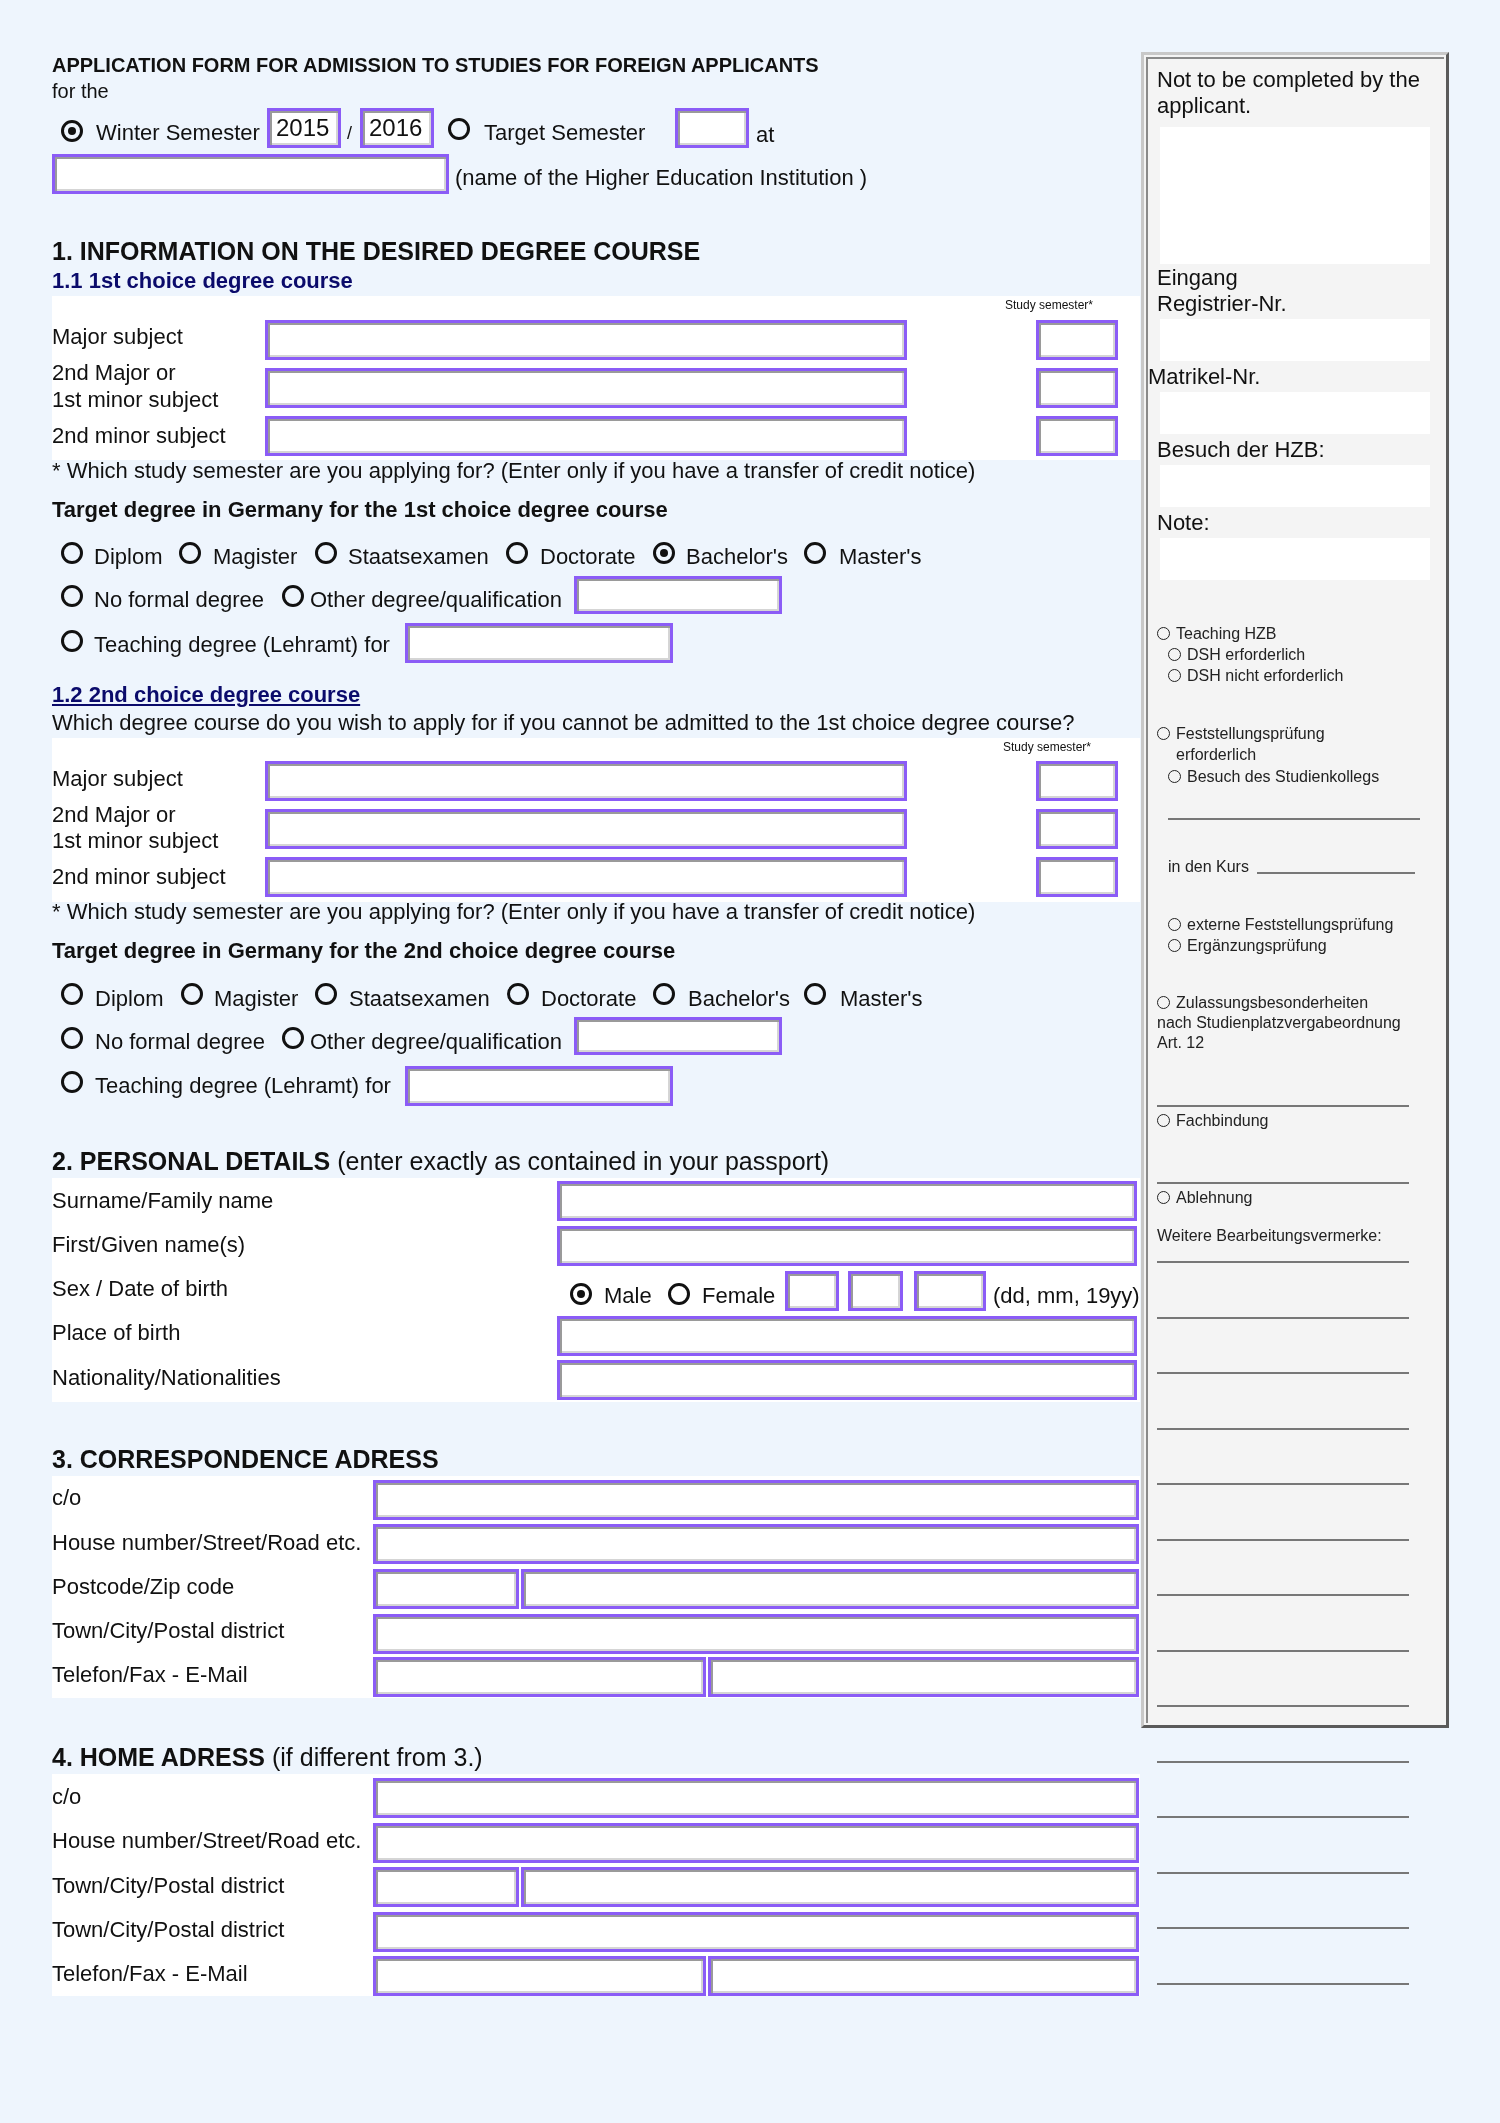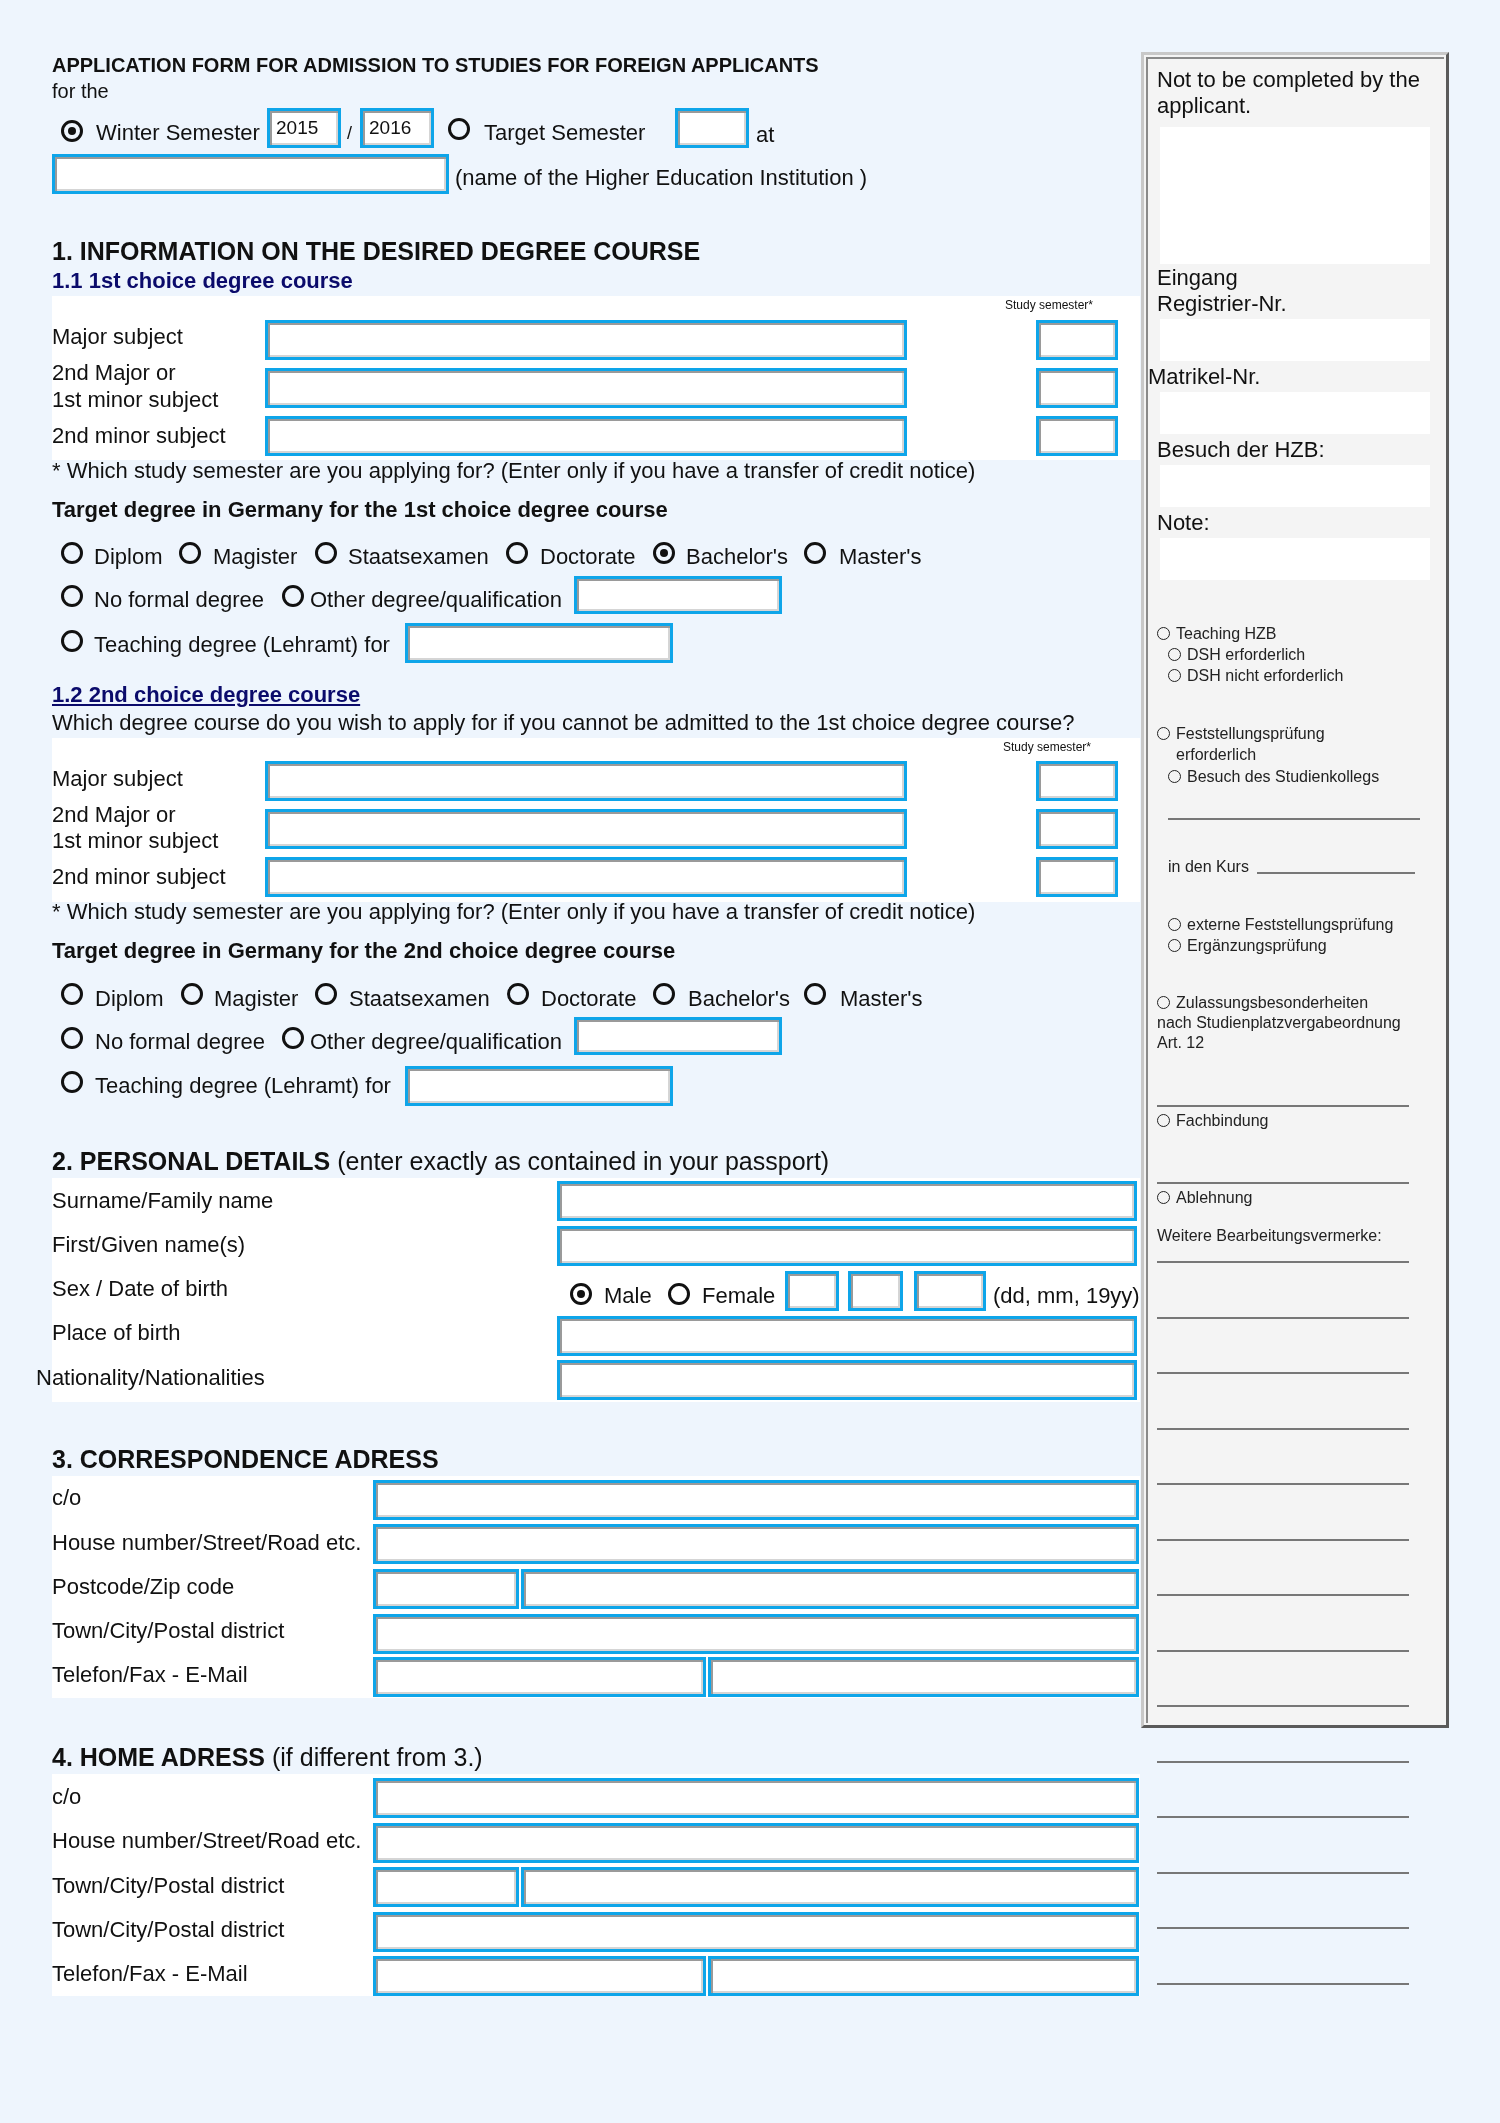--- a/index.html
+++ b/index.html
@@ -12,23 +12,23 @@
   .t { position: absolute; white-space: nowrap; font-size: 22px; line-height: 26px; }
   .title { font-weight: bold; font-size: 20px; }
   .h1 { font-weight: bold; font-size: 25px; line-height: 30px; }
   .h1 .normal { font-weight: normal; }
   .h2 { font-weight: bold; font-size: 22px; color: #0b0b6b; }
   .bold { font-weight: bold; }
   .small { font-size: 12px; line-height: 18px; }
   .panel { position: absolute; background: #ffffff; }
   .inp {
     position: absolute; box-sizing: border-box; background: #fff;
-    border: 3px solid #0ea5e9;
+    border: 3px solid #8b5cf6;
     box-shadow: inset 2px 2px 0 #9a9a9a, inset -2px -2px 0 #d5d5d5;
-    font-family: "Liberation Sans", sans-serif; font-size: 19px;
+    font-family: "Liberation Sans", sans-serif; font-size: 24px;
     padding: 2px 6px; color: #111;
   }
   .radio {
     position: absolute; width: 22px; height: 22px; box-sizing: border-box;
     border: 3px solid #111; border-radius: 50%; background: transparent;
   }
   .radio.on::after {
     content: ""; position: absolute; left: 4px; top: 4px; width: 8px; height: 8px;
     border-radius: 50%; background: #111;
   }
@@ -173,21 +173,21 @@
 <div class="radio" style="left:668px; top:1283px;"></div>
 <div class="t" style="left:702px; top:1283px;">Female</div>
 <input class="inp" style="left: 785px; top: 1271px; width: 54px; height: 40px;" value="">
 <input class="inp" style="left: 848px; top: 1271px; width: 55px; height: 40px;" value="">
 <input class="inp" style="left: 914px; top: 1271px; width: 72px; height: 40px;" value="">
 <div class="t" style="left:993px; top:1283px;">(dd, mm, 19yy)</div>
 
 <div class="t" style="left:52px; top:1320px;">Place of birth</div>
 <input class="inp" style="left: 557px; top: 1316px; width: 580px; height: 40px;" value="">
 
-<div class="t" style="left:36px; top:1365px;text-align:right;">Nationality/Nationalities</div>
+<div class="t" style="left:52px; top:1365px;text-align:right;">Nationality/Nationalities</div>
 <input class="inp" style="left: 557px; top: 1360px; width: 580px; height: 40px;" value="">
 
 <div class="t h1" style="left:52px; top:1444px;">3. CORRESPONDENCE ADRESS</div>
 <div class="panel" style="left:52px; top:1476px; width:1088px; height:222px;"></div>
 
 <div class="t" style="left:52px; top:1485px;">c/o</div>
 <input class="inp" style="left: 373px; top: 1480px; width: 766px; height: 40px;" value="">
 
 <div class="t" style="left:52px; top:1530px;">House number/Street/Road etc.</div>
 <input class="inp" style="left: 373px; top: 1524px; width: 766px; height: 40px;" value="">

